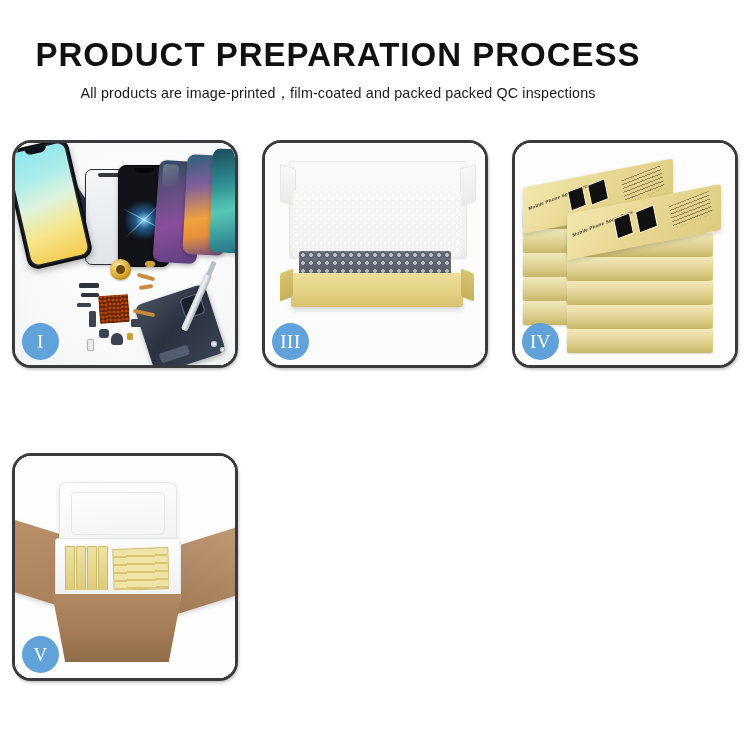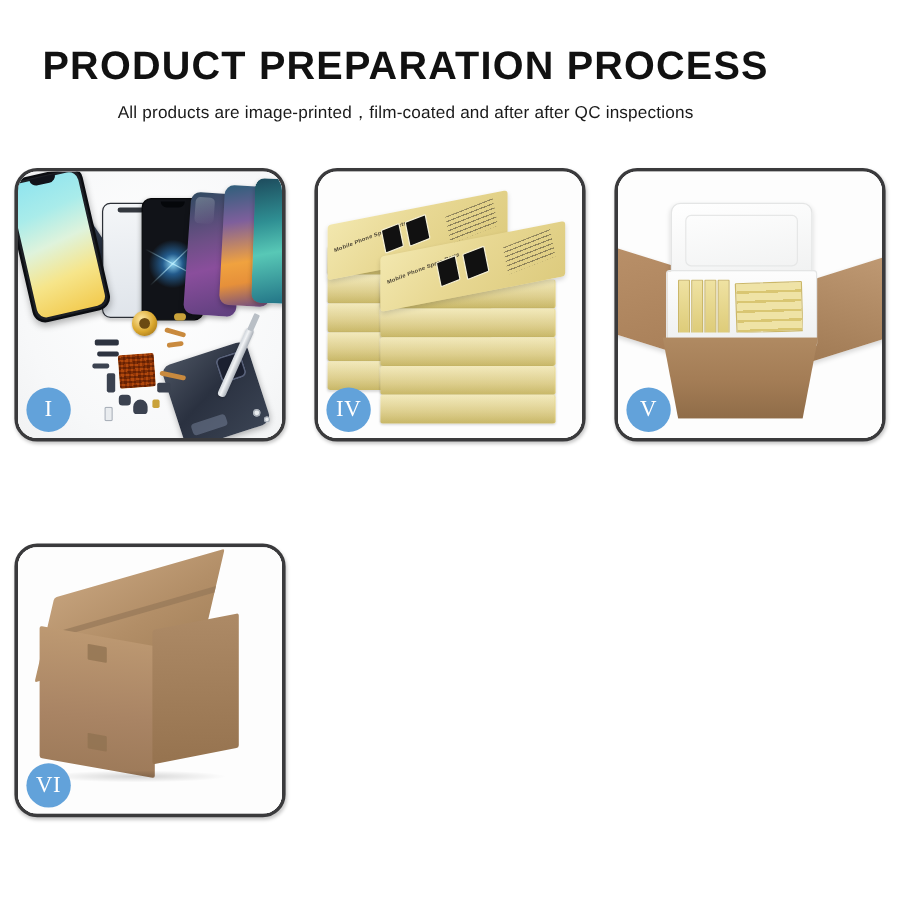--- a/index.html
+++ b/index.html
@@ -321,21 +321,21 @@
   .c6shadow{position:absolute;left:24px;top:186px;width:150px;height:10px;
     background:radial-gradient(ellipse at 50% 50%, rgba(0,0,0,.16), rgba(0,0,0,0) 70%);}
 </style>
 </head>
 <body>
 
 <div class="page">
 
   <div class="header">
     <div class="title">PRODUCT PREPARATION PROCESS</div>
-    <div class="subtitle">All products are image-printed，film-coated and after after QC inspections</div>
+    <div class="subtitle">All products are image-printed，film-coated and packed packed QC inspections</div>
   </div>
 
   <div class="grid">
 
     <div class="panel p1">
       <div class="stage">
         <div class="bg"></div>
 
         <div class="ph film"></div>
         <div class="ph filmdark"></div>
@@ -374,20 +374,30 @@
         <div class="sp" style="left:62px;top:160px;width:14px;height:4px;"></div>
         <div class="sp g" style="left:130px;top:118px;width:10px;height:6px;border-radius:3px;"></div>
         <div class="sp w" style="left:196px;top:198px;width:6px;height:6px;border-radius:50%;"></div>
         <div class="sp w" style="left:205px;top:204px;width:5px;height:5px;border-radius:50%;"></div>
 
         <div class="badge">I</div>
       </div>
     </div>
 
 
+    <div class="panel p3">
+      <div class="stage">
+        <div class="bg"></div>
+        <div class="b3lid"></div>
+        <div class="foam"></div>
+        <div class="greybub"></div>
+        <div class="b3body"></div>
+        <div class="badge">III</div>
+      </div>
+    </div>
 
     <div class="panel p4">
       <div class="stage">
         <div class="bg"></div>
 
         <div class="bx" style="left:8px;top:62px;">
             <div class="side"></div>
           </div>
         <div class="bx" style="left:8px;top:86px;">
             <div class="side"></div>
@@ -448,28 +458,15 @@
           <div class="ybar" style="left:11px;"></div>
           <div class="ybar" style="left:22px;"></div>
           <div class="ybar" style="left:33px;"></div>
           <div class="ypack"></div>
         </div>
         <div class="cartbody"></div>
         <div class="badge">V</div>
       </div>
     </div>
 
-    <div class="panel p6">
-      <div class="stage">
-        <div class="bg" style="position:absolute;inset:0;background:#fdfdfd;"></div>
-        <div class="c6top"></div>
-        <div class="c6front">
-          <div class="c6tape" style="left:40px;top:8px;width:16px;height:13px;"></div>
-          <div class="c6tape" style="left:40px;top:82px;width:16px;height:13px;"></div>
-        </div>
-        <div class="c6side"></div>
-        <div class="c6shadow"></div>
-        <div class="badge">VI</div>
-      </div>
-    </div>
 
   </div>
 </div>
 
 </body></html>

